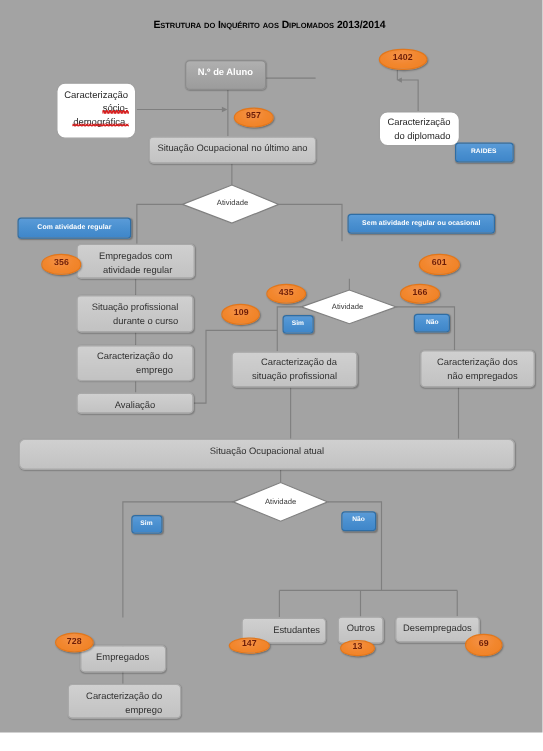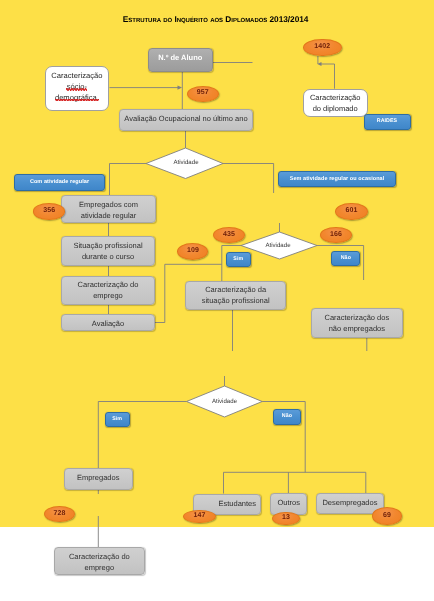--- a/index.html
+++ b/index.html
@@ -1,24 +1,24 @@
 <!DOCTYPE html>
 <html><head>
 <meta charset="utf-8">
 <title>Estrutura do Inquerito aos Diplomados</title>
 <style>
   html,body{margin:0;padding:0;}
   body{width:434px;height:601px;background:#ffffff;overflow:hidden;
        font-family:"Liberation Sans",sans-serif;
        -webkit-font-smoothing:antialiased;
        text-rendering:geometricPrecision;}
-  #stage{position:relative;width:434px;height:527px;background:#fde047;will-change:transform;}
+  #stage{position:relative;width:434px;height:586px;background:#a3a3a3;will-change:transform;}
   #wires{position:absolute;left:0;top:0;width:434px;height:601px;pointer-events:none;}
   .node{position:absolute;box-sizing:border-box;display:flex;align-items:center;
-        justify-content:center;text-align:center;line-height:10.8px;}
+        justify-content:center;text-align:right;line-height:10.8px;}
   .node span{display:block;padding:0 2px;}
   .box{align-items:flex-start;}
   .box > span{padding-top:3.8px;}
 
   
   .title{position:absolute;font-weight:bold;color:#000;font-size:8.3px;
          letter-spacing:-0.04px;white-space:nowrap;font-variant:small-caps;}
 
   
   .box{
@@ -166,21 +166,21 @@
 
   <div class="node oval" style="left:303px;top:38.5px;width:38.5px;height:17.5px;">
     <span>1402</span>
   </div>
 
   <div class="node oval" style="left:186.5px;top:85.5px;width:32.5px;height:16px;">
     <span>957</span>
   </div>
 
   <div class="node box" style="left:119px;top:109px;width:134px;height:22px;">
-    <span>Avaliação Ocupacional no último ano</span>
+    <span>Situação Ocupacional no último ano</span>
   </div>
 
   <div class="dlabel" style="left:147.5px;top:159.3px;width:77px;">
     <span>Atividade</span>
   </div>
 
   <div class="node blue big" style="left:14px;top:173.8px;width:91px;height:16.8px;">
     <span>Com atividade regular</span>
   </div>
 
@@ -229,37 +229,40 @@
     <span>Sim</span>
   </div>
   <div class="node blue" style="left:331.4px;top:250.7px;width:28.9px;height:15px;">
     <span>Não</span>
   </div>
 
   <div class="node box" style="left:185px;top:280.7px;width:101.3px;height:29px;">
     <span>Caracterização da<br>situação profissional</span>
   </div>
 
-  <div class="node box" style="left:311px;top:280.3px;width:91.7px;height:29.4px;margin-top:28px;">
+  <div class="node box" style="left:336px;top:280.3px;width:91.7px;height:29.4px;">
     <span>Caracterização dos<br>não empregados</span>
   </div>
 
+  <div class="node box bar" style="left:15.3px;top:351.3px;width:396.5px;height:25px;">
+    <span>Situação Ocupacional atual</span>
+  </div>
 
   <div class="dlabel" style="left:186.5px;top:397.5px;width:76px;">
     <span>Atividade</span>
   </div>
 
   <div class="node blue" style="left:104.5px;top:411.7px;width:25.3px;height:15.1px;">
     <span>Sim</span>
   </div>
   <div class="node blue" style="left:272.5px;top:409.1px;width:28.8px;height:15.6px;">
     <span>Não</span>
   </div>
 
-  <div class="node box" style="left:63.5px;top:468px;width:69.3px;height:22px;">
+  <div class="node box" style="left:63.5px;top:516px;width:69.3px;height:22px;">
     <span>Empregados</span>
   </div>
   <div class="node oval" style="left:43.6px;top:506.3px;width:31.7px;height:16.2px;">
     <span>728</span>
   </div>
 
   <div class="node box" style="left:53.7px;top:547.2px;width:91.3px;height:28.1px;">
     <span>Caracterização do<br>emprego</span>
   </div>
 

